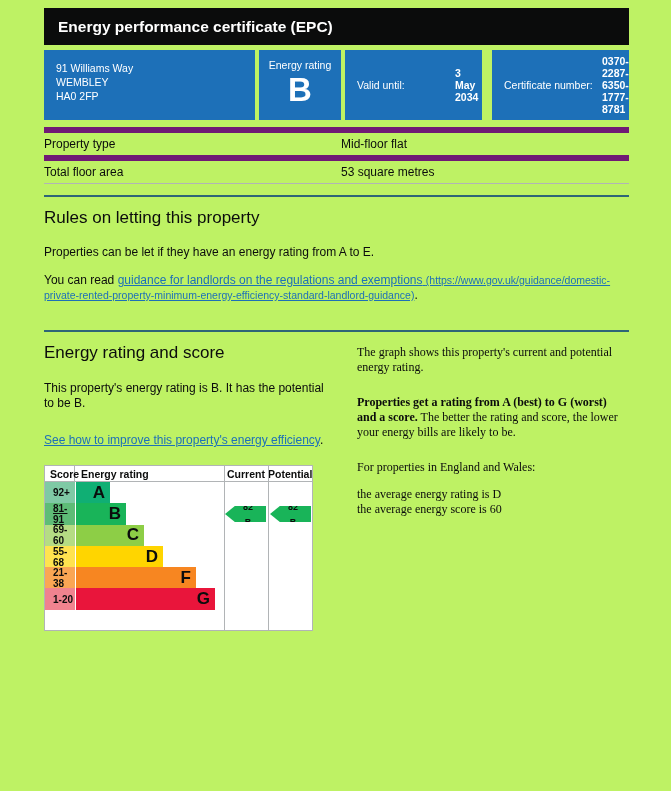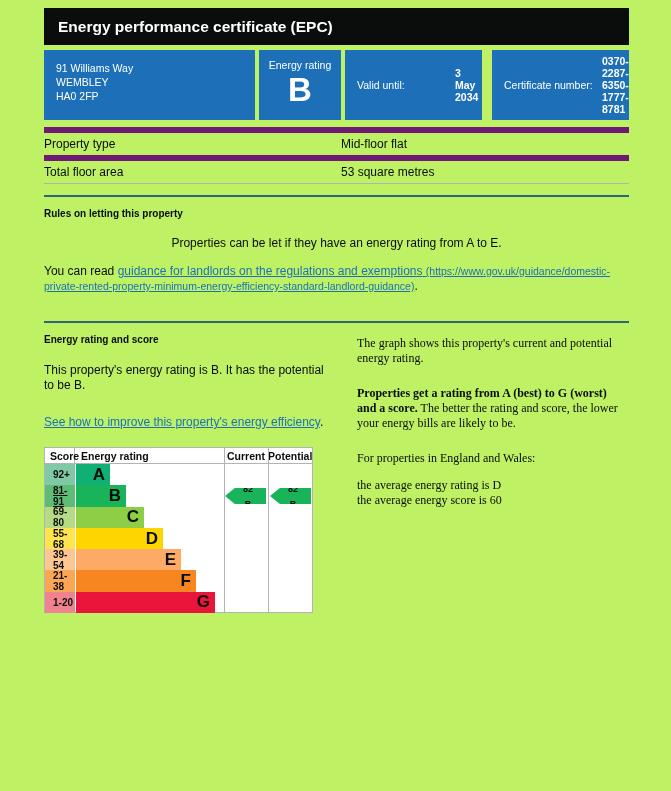--- a/index.html
+++ b/index.html
@@ -25,23 +25,23 @@
 
   
   .property-table{margin-top:7px;}
   .pt-row{display:flex;align-items:center;height:22px;border-top:6px solid #701a75;font-size:12px;}
   .pt-row:last-child{border-bottom:1px solid #b1b4b6;}
   .pt-label{width:297px;flex:0 0 297px;}
 
   
   .divider{border:none;border-top:2px solid #2e6577;margin:11px 0 0 0;}
   .divider-2{margin-top:27px;}
-  h2{font-size:10px;margin:11px 0 0 0;font-weight:bold;}
+  h2{font-size:17px;margin:11px 0 0 0;font-weight:normal;}
   p,.txt{font-size:12px;line-height:15px;margin:0;}
-  .mt12{margin-top:12px;}.mt13{margin-top:13px;}.mt17{margin-top:17px;text-align:center;}
+  .mt12{margin-top:12px;}.mt13{margin-top:13px;}.mt17{margin-top:17px;}
   .mt18{margin-top:18px;}.mt20{margin-top:20px;}.mt22{margin-top:22px;}
   a{color:#1d70b8;text-decoration:underline;cursor:pointer;}
   .url{font-size:10.5px;}
 
   
   .columns{display:flex;}
   .col-left{width:280px;flex:0 0 280px;}
   .col-right{width:272px;margin-left:33px;font-family:Liberation Serif, serif;}
 
   
@@ -128,30 +128,26 @@
           <div class="chart-body">
               <div class="band-row">
                 <div class="score-cell" style="background: rgb(127, 201, 165);">92+</div>
                 <div class="band-bar" style="background: rgb(16, 175, 116); width: 34px;">A</div>
               </div>
               <div class="band-row">
                 <div class="score-cell" style="background: rgb(94, 188, 119); text-decoration: underline;">81-91</div>
                 <div class="band-bar" style="background: rgb(25, 180, 89); width: 50px;">B</div>
               </div>
               <div class="band-row">
-                <div class="score-cell" style="background: rgb(181, 220, 132);">69-80</div>
+                <div class="score-cell" style="background: rgb(181, 220, 132);">69-60</div>
                 <div class="band-bar" style="background: rgb(141, 206, 70); width: 68px;">C</div>
               </div>
               <div class="band-row">
                 <div class="score-cell" style="background: rgb(255, 227, 79);">55-68</div>
                 <div class="band-bar" style="background: rgb(255, 213, 0); width: 87px;">D</div>
-              </div>
-              <div class="band-row">
-                <div class="score-cell" style="background: rgb(253, 198, 147);">39-54</div>
-                <div class="band-bar" style="background: rgb(252, 170, 101); width: 105px;">E</div>
               </div>
               <div class="band-row">
                 <div class="score-cell" style="background: rgb(250, 166, 84);">21-38</div>
                 <div class="band-bar" style="background: rgb(247, 134, 33); width: 120px;">F</div>
               </div>
               <div class="band-row">
                 <div class="score-cell" style="background: rgb(240, 131, 143);">1-20</div>
                 <div class="band-bar" style="background: rgb(233, 21, 59); width: 139px;">G</div>
               </div>
             </div>

